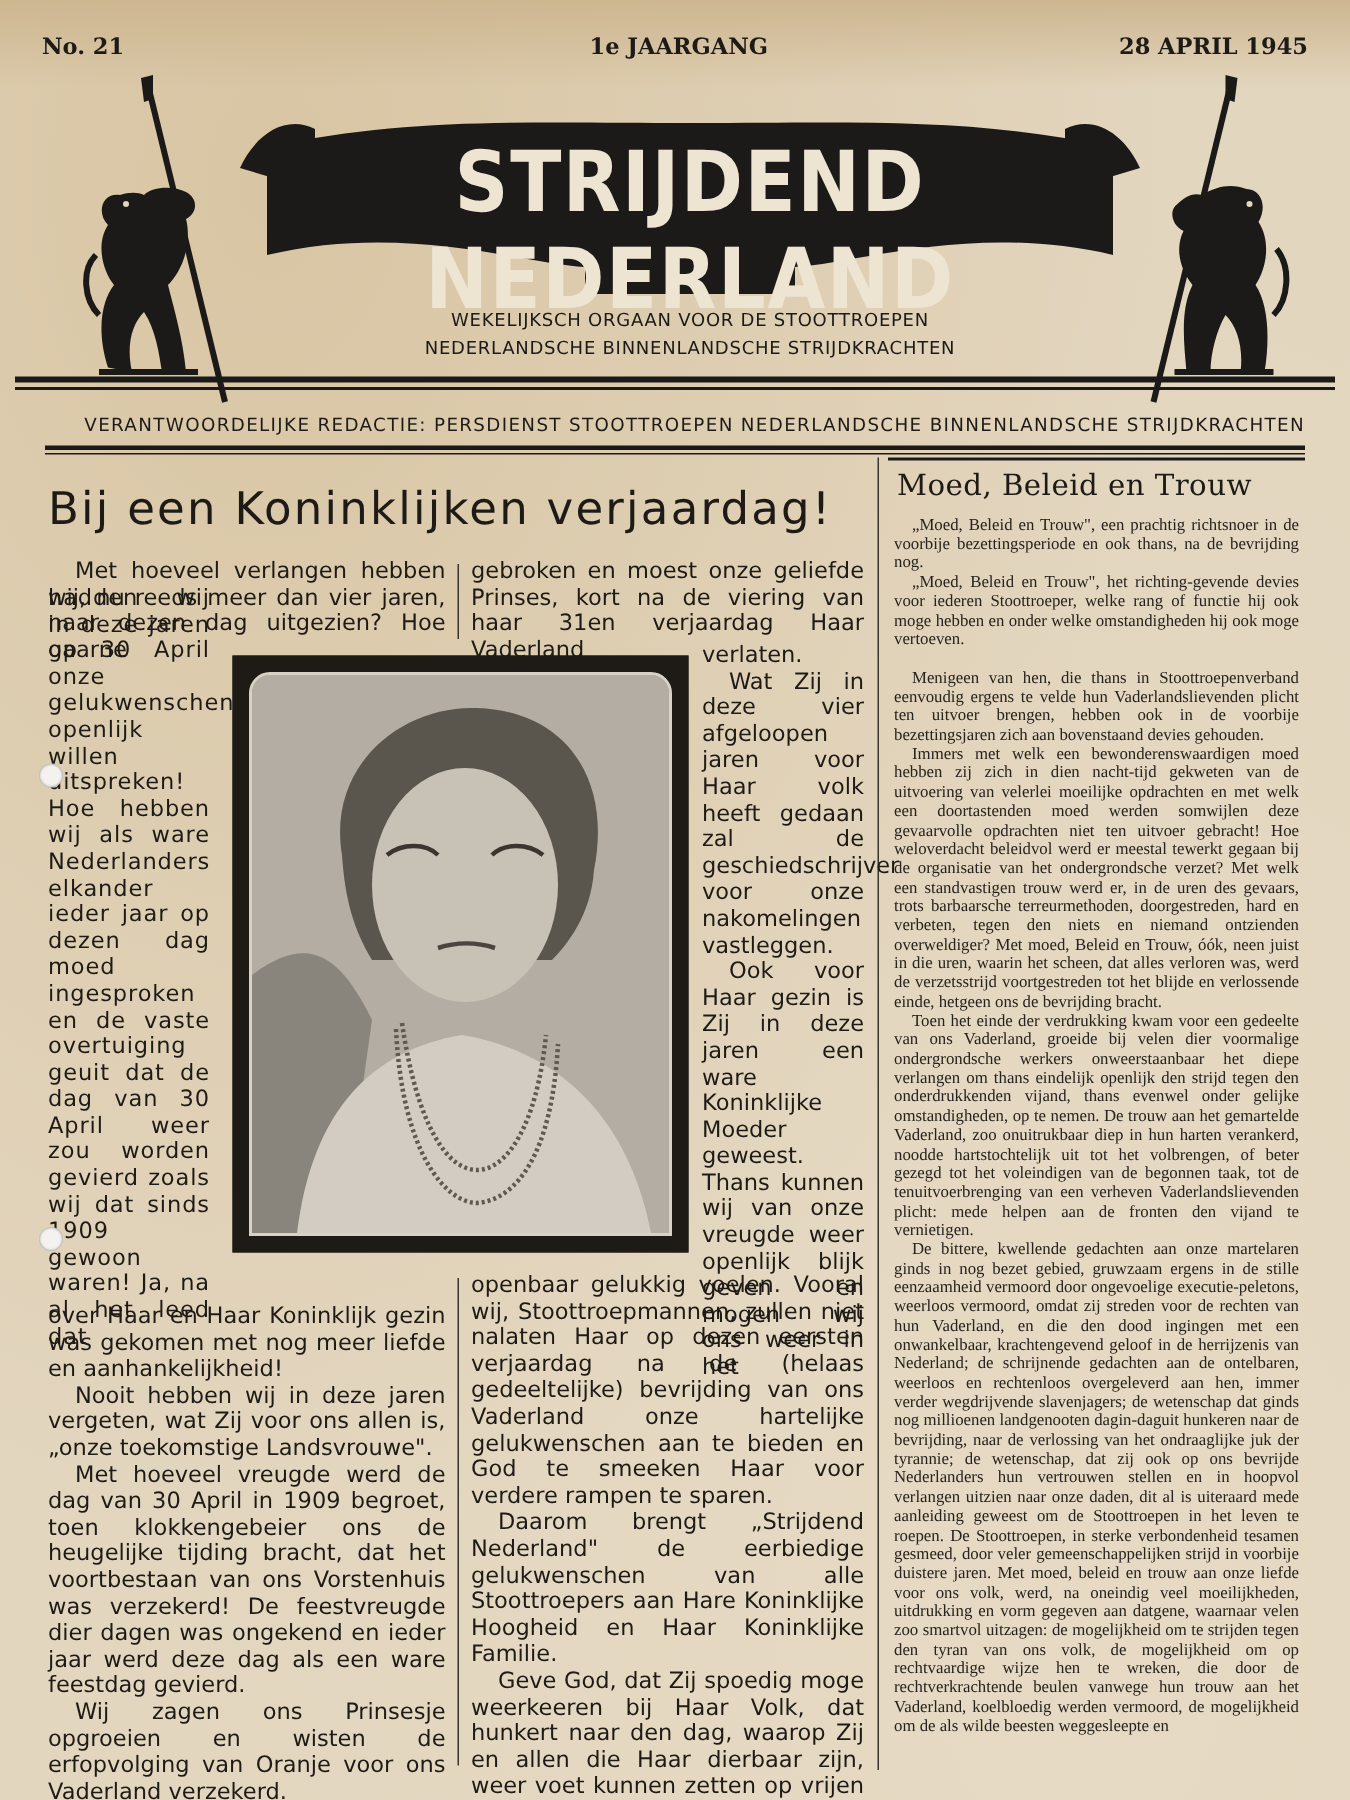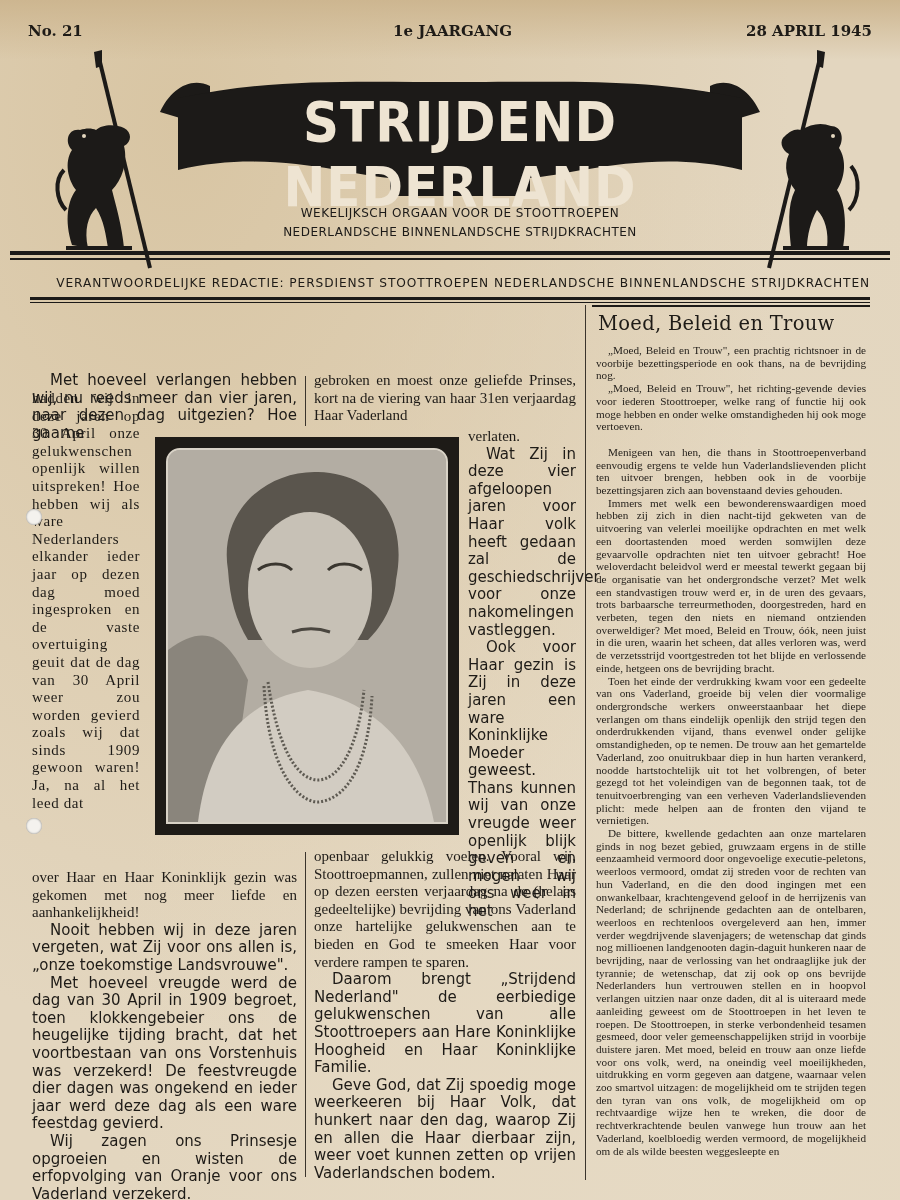--- a/index.html
+++ b/index.html
@@ -21,21 +21,21 @@
   .lion.right{left:755px;}
   .subtitle{position:absolute;top:204px;left:150px;width:620px;text-align:center;font-family:"DejaVu Sans",sans-serif;font-size:12px;line-height:19px;color:#1c1a18;letter-spacing:0.5px;}
   .rule1{position:absolute;left:10px;right:10px;top:251px;height:4px;background:#1c1a18;}
   .rule1b{position:absolute;left:10px;right:10px;top:258px;height:2px;background:#1c1a18;}
   .redactie{position:absolute;top:276px;left:30px;right:30px;text-align:right;font-family:"DejaVu Sans",sans-serif;font-size:12.2px;letter-spacing:0.9px;}
   .rule2{position:absolute;left:30px;right:30px;top:297px;height:3px;background:#1c1a18;}
   .rule3{position:absolute;left:30px;right:30px;top:302px;height:1px;background:#1c1a18;}
   .main-title{position:absolute;left:32px;top:322px;font-family:"DejaVu Sans",sans-serif;font-size:30px;letter-spacing:1.5px;color:#1e1b17;}
   .col{position:absolute;font-family:"DejaVu Sans",sans-serif;font-size:15px;line-height:17.6px;text-align:justify;color:#1e1b17;}
   .col p{margin:0;text-indent:18px;}
-  .col p.noind{text-indent:0;font-family:Liberation Serif, serif;}
+  .col p.noind{text-indent:0;}
   .col1top{left:32px;top:372px;width:265px;}
   .col1narrow{left:32px;top:408px;width:108px;}
   .col1bottom{left:32px;top:850px;width:265px;margin-top:19px;}
   .col2top{left:314px;top:372px;width:262px;}
   .col2narrow{left:468px;top:436px;width:108px;}
   .col2bottom{left:314px;top:848px;width:262px;}
   .vrule{position:absolute;width:1px;background:#3a342c;}
   .photo{position:absolute;left:155px;top:437px;width:302px;height:396px;background:#1e1b17;border:1px solid #1e1b17;}
   .photo .inner{position:absolute;left:10px;top:10px;right:10px;bottom:10px;border:2px solid #d8d2c6;border-radius:14px 14px 0 0;background:#aaa69e;overflow:hidden;}
   .holes{position:absolute;width:16px;height:16px;border-radius:50%;background:#f4f2ee;box-shadow:0 0 2px #777 inset;}
@@ -92,20 +92,21 @@
     <div>NEDERLANDSCHE BINNENLANDSCHE STRIJDKRACHTEN</div>
   </div>
 
   <div class="rule1"></div>
   <div class="rule1b"></div>
 
   <div class="redactie">VERANTWOORDELIJKE REDACTIE: PERSDIENST STOOTTROEPEN NEDERLANDSCHE BINNENLANDSCHE STRIJDKRACHTEN</div>
   <div class="rule2"></div>
   <div class="rule3"></div>
 
+  <div class="main-title">Bij een Koninklijken verjaardag!</div>
 
   <div class="col col1top">
     <p>Met hoeveel verlangen hebben wij, nu reeds meer dan vier jaren, naar dezen dag uitgezien? Hoe gaarne</p>
   </div>
   <div class="col col1narrow" style="top:390px;letter-spacing:0.6px;">
     <p class="noind">hadden wij in deze jaren op 30 April onze gelukwenschen openlijk willen uitspreken! Hoe hebben wij als ware Nederlanders elkander ieder jaar op dezen dag moed ingesproken en de vaste overtuiging geuit dat de dag van 30 April weer zou worden gevierd zoals wij dat sinds 1909 gewoon waren! Ja, na al het leed dat</p>
   </div>
   <div class="col col1bottom">
     <p class="noind">over Haar en Haar Koninklijk gezin was gekomen met nog meer liefde en aanhankelijkheid!</p>
     <p>Nooit hebben wij in deze jaren vergeten, wat Zij voor ons allen is, „onze toekomstige Landsvrouwe".</p>

